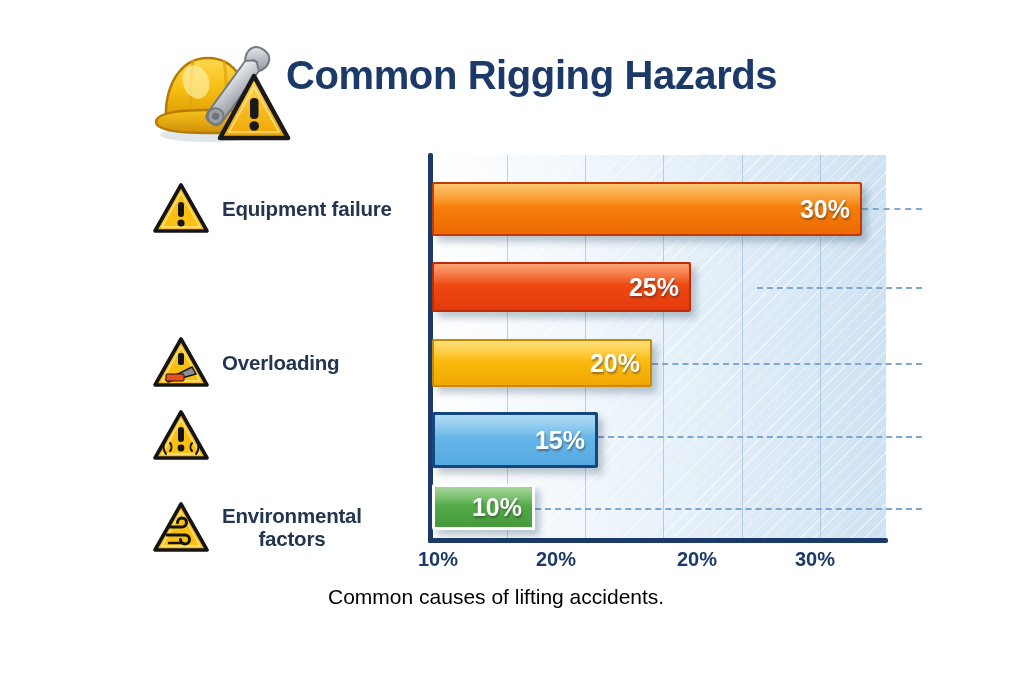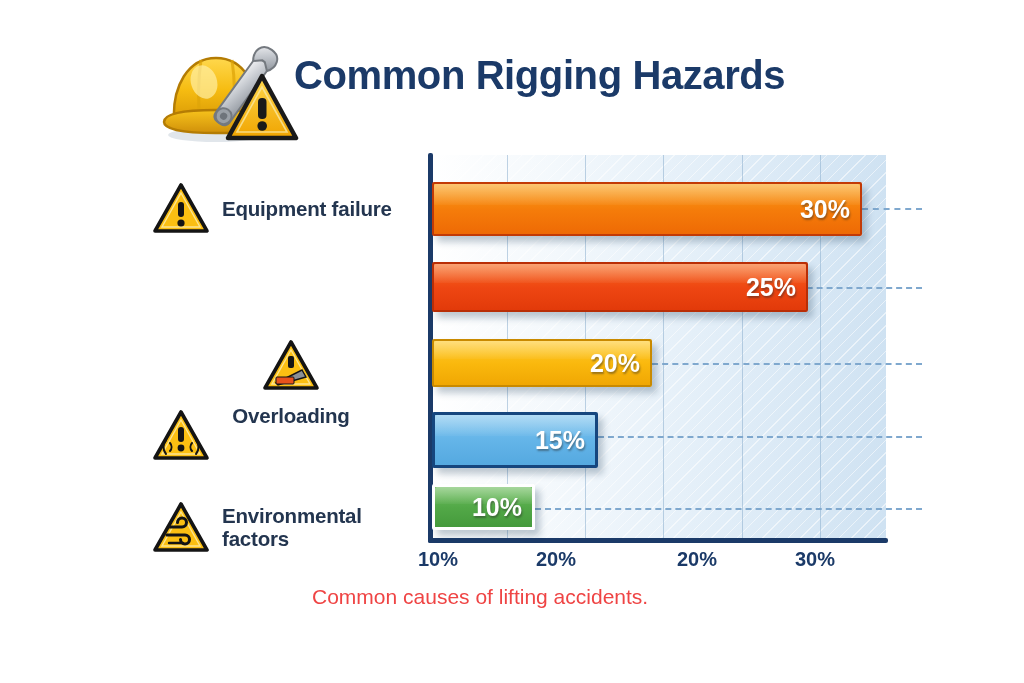--- a/index.html
+++ b/index.html
@@ -16,21 +16,21 @@
     position: relative;
     width: 1024px;
     height: 683px;
     background: #ffffff;
     overflow: hidden;
   }
 
   
   #header {
     position: absolute;
-    left: 8px;
+    left: 0;
     top: 0;
     width: 815px;
     height: 150px;
     text-decoration: underline;
   }
   #header-icon {
     position: absolute;
     left: 146px;
     top: 34px;
     width: 156px;
@@ -158,40 +158,41 @@
     flex: 0 0 auto;
     width: 58px;
     height: 54px;
   }
   .cat-label {
     font-size: 20.5px;
     font-weight: bold;
     color: #23354F;
     line-height: 1.12;
     letter-spacing: -0.2px;
+    text-align: center;
   }
 
   
   .xtick {
     position: absolute;
     top: 548px;
     width: 90px;
     margin-left: -45px;
     text-align: center;
     font-size: 20px;
     font-weight: bold;
     color: #1B3A68;
   }
   #caption {
     position: absolute;
-    left: 312px;
+    left: 328px;
     top: 585px;
     width: 500px;
     font-size: 21px;
-    color: #ef4444;
+    color: #000000;
     white-space: nowrap;
   }
 </style>
 </head>
 <body>
 
 <div id="canvas">
 
   <div id="header">
 
@@ -267,21 +268,21 @@
   <div class="leader" style="left:535px; top:508px; width:387px;"></div>
 
   <div class="bar-row" style="top:182px; width:430px; height:54px;">
     <div class="bar" style="width:430px; background:linear-gradient(to bottom,#FAA21B 0%,#F57C0A 52%,#EE6A05 100%); border:2px solid #C23A06;">
       <div class="bar-sheen"></div>
       <div class="bar-value">30%</div>
     </div>
   </div>
 
   <div class="bar-row" style="top:262px; width:325px; height:50px;">
-    <div class="bar" style="width:376px; background:linear-gradient(to bottom,#F76A1F 0%,#EE4612 52%,#E23A0A 100%); border:2px solid #B92E06;">
+    <div class="bar" style="width:259px; background:linear-gradient(to bottom,#F76A1F 0%,#EE4612 52%,#E23A0A 100%); border:2px solid #B92E06;">
       <div class="bar-sheen"></div>
       <div class="bar-value">25%</div>
     </div>
   </div>
 
   <div class="bar-row" style="top:339px; width:220px; height:48px;">
     <div class="bar" style="width:220px; background:linear-gradient(to bottom,#FFCB2E 0%,#FAB80D 52%,#F0A703 100%); border:2px solid #C98A00;">
       <div class="bar-sheen"></div>
       <div class="bar-value">20%</div>
     </div>
@@ -309,21 +310,21 @@
         <rect x="26" y="20" width="6" height="15" rx="3" fill="#141414"></rect>
         <circle cx="29" cy="41" r="3.6" fill="#141414"></circle>
       </svg>
     </div>
     <div class="cat-label">
       <div>Equipment failure</div>
     </div>
   </div>
 
 
-  <div class="cat-row" style="top:339px; height:48px;flex-direction:column;">
+  <div class="cat-row" style="top:339px; height:48px;">
     <div class="cat-icon">
       <svg width="58" height="54" viewBox="0 0 58 54">
         <path d="M29 3 L55 49 L3 49 Z" fill="#FBBF12" stroke="#141414" stroke-width="3.6" stroke-linejoin="round"></path>
         <path d="M29 11 L48 45 L10 45 Z" fill="none" stroke="#FDEBA6" stroke-width="1.4" opacity="0.85"></path>
         <rect x="26" y="17" width="6" height="12" rx="2" fill="#141414"></rect>
         <path d="M14 44 L40 31 L44 38 L16 46 Z" fill="#8A8F96" stroke="#141414" stroke-width="1.4"></path>
         <rect x="14" y="38" width="18" height="7" rx="1" fill="#E8521C" stroke="#141414" stroke-width="1"></rect>
       </svg>
     </div>
     <div class="cat-label">

